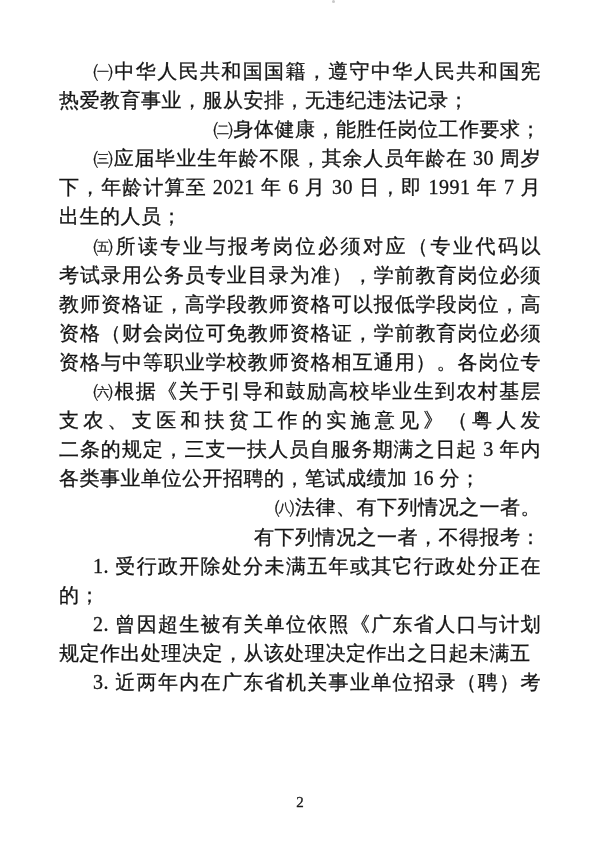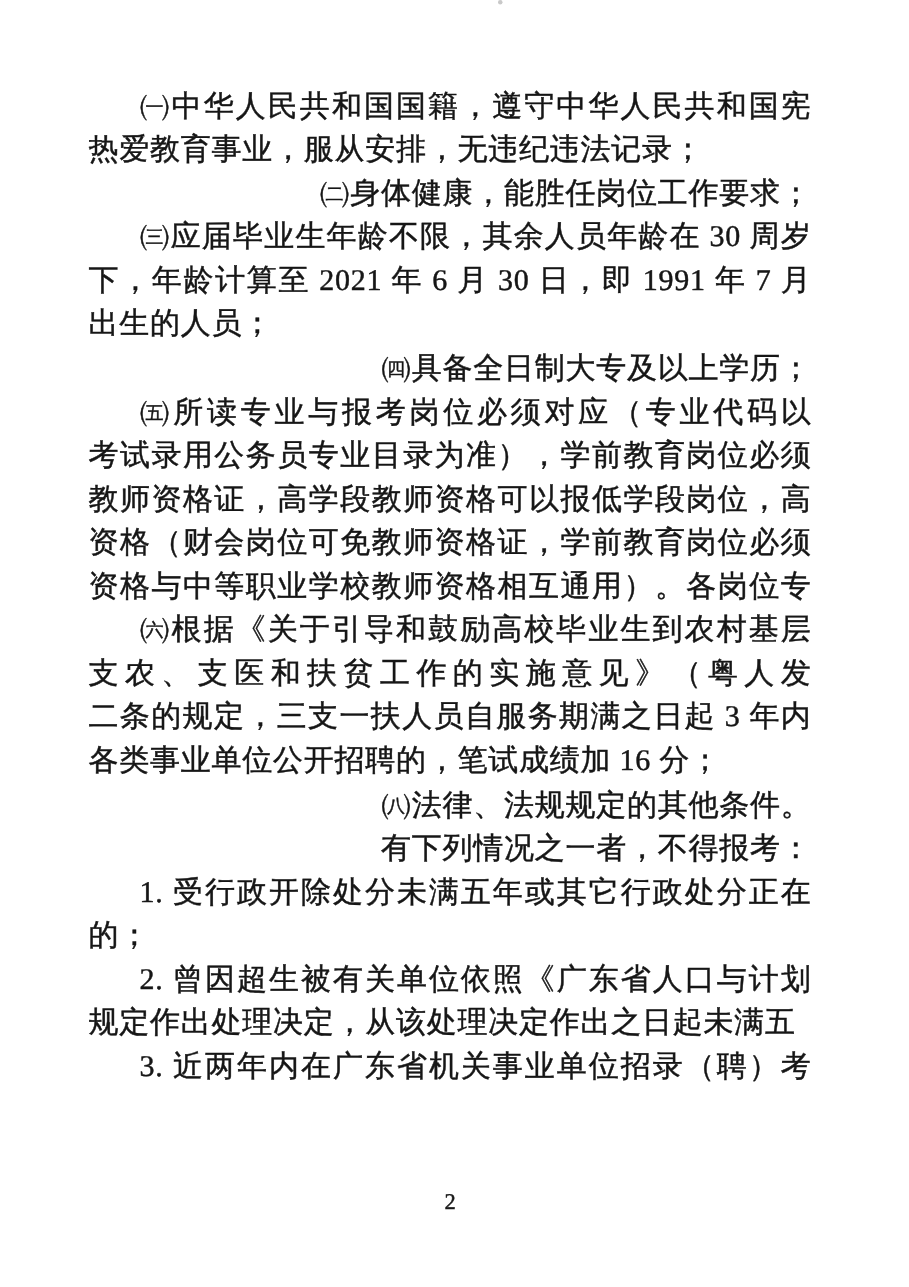--- a/index.html
+++ b/index.html
@@ -67,31 +67,30 @@
 <div class="page">
   <div class="speck"></div>
 
   <div class="textblock">
     <div class="line ind just">㈠中华人民共和国国籍，遵守中华人民共和国宪法、法律，</div>
     <div class="line">热爱教育事业，服从安排，无违纪违法记录；</div>
     <div class="line ind">㈡身体健康，能胜任岗位工作要求；</div>
     <div class="line ind just">㈢应届毕业生年龄不限，其余人员年龄在 30 周岁（含）以</div>
     <div class="line just">下，年龄计算至 2021 年 6 月 30 日，即 1991 年 7 月 1 日（含）后</div>
     <div class="line">出生的人员；</div>
-    <div class="line ind">㈣具备全日制大专及以上学历；</div>
     <div class="line ind just">㈤所读专业与报考岗位必须对应（专业代码以 2021 年广东省</div>
     <div class="line just">考试录用公务员专业目录为准），学前教育岗位必须具备幼儿园</div>
     <div class="line just">教师资格证，高学段教师资格可以报低学段岗位，高级中学教师</div>
     <div class="line just">资格（财会岗位可免教师资格证，学前教育岗位必须具备幼儿园</div>
     <div class="line just">资格与中等职业学校教师资格相互通用）。各岗位专业代码见《榕</div>
     <div class="line ind just">㈥根据《关于引导和鼓励高校毕业生到农村基层从事支教、</div>
     <div class="line just">支农、支医和扶贫工作的实施意见》（粤人发〔2007〕141 号）第</div>
     <div class="line just">二条的规定，三支一扶人员自服务期满之日起 3 年内参加县、乡</div>
     <div class="line">各类事业单位公开招聘的，笔试成绩加 16 分；</div>
-    <div class="line ind">㈧法律、法规规定的其他条件。</div>
+    <div class="line ind">㈧法律、有下列情况之一者。</div>
     <div class="line ind">有下列情况之一者，不得报考：</div>
     <div class="line ind just">1. 受行政开除处分未满五年或其它行政处分正在处分期内</div>
     <div class="line">的；</div>
     <div class="line ind just">2. 曾因超生被有关单位依照《广东省人口与计划生育条例》</div>
     <div class="line">规定作出处理决定，从该处理决定作出之日起未满五年的；</div>
     <div class="line ind just">3. 近两年内在广东省机关事业单位招录（聘）考试、体检或</div>
   </div>
 
   <div class="pagenum">2</div>
 </div>

